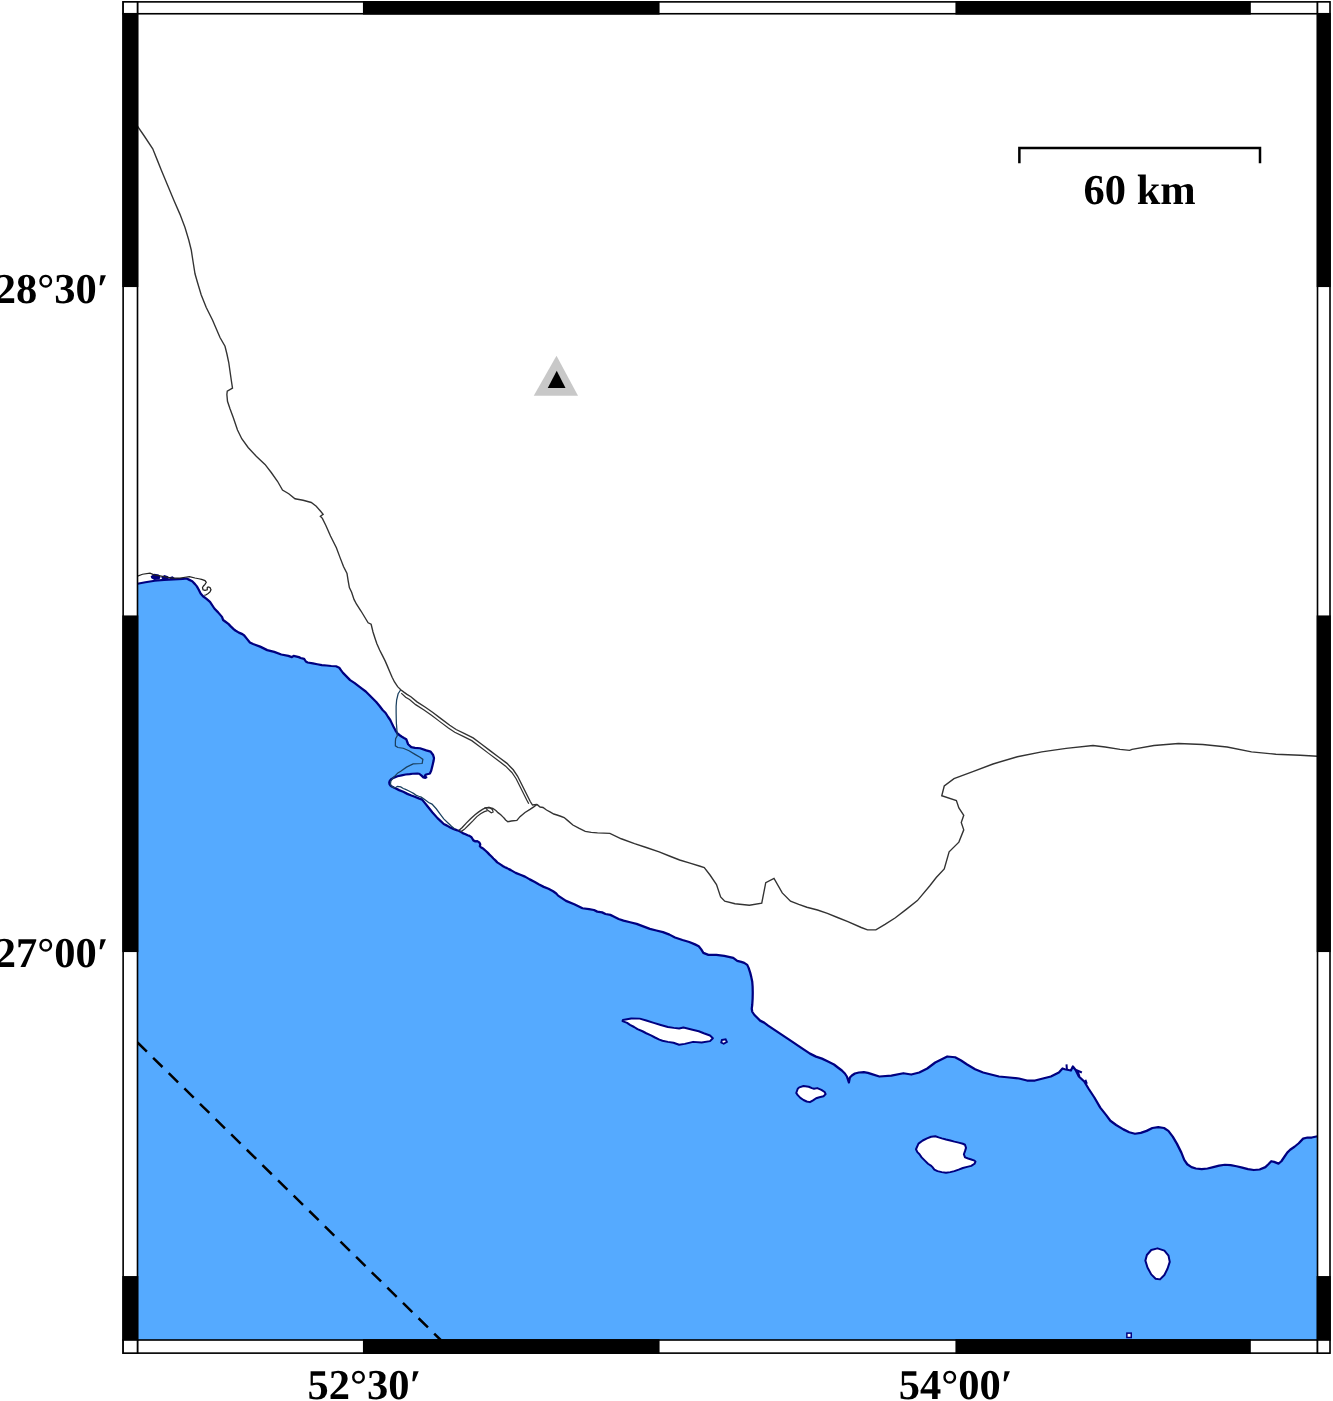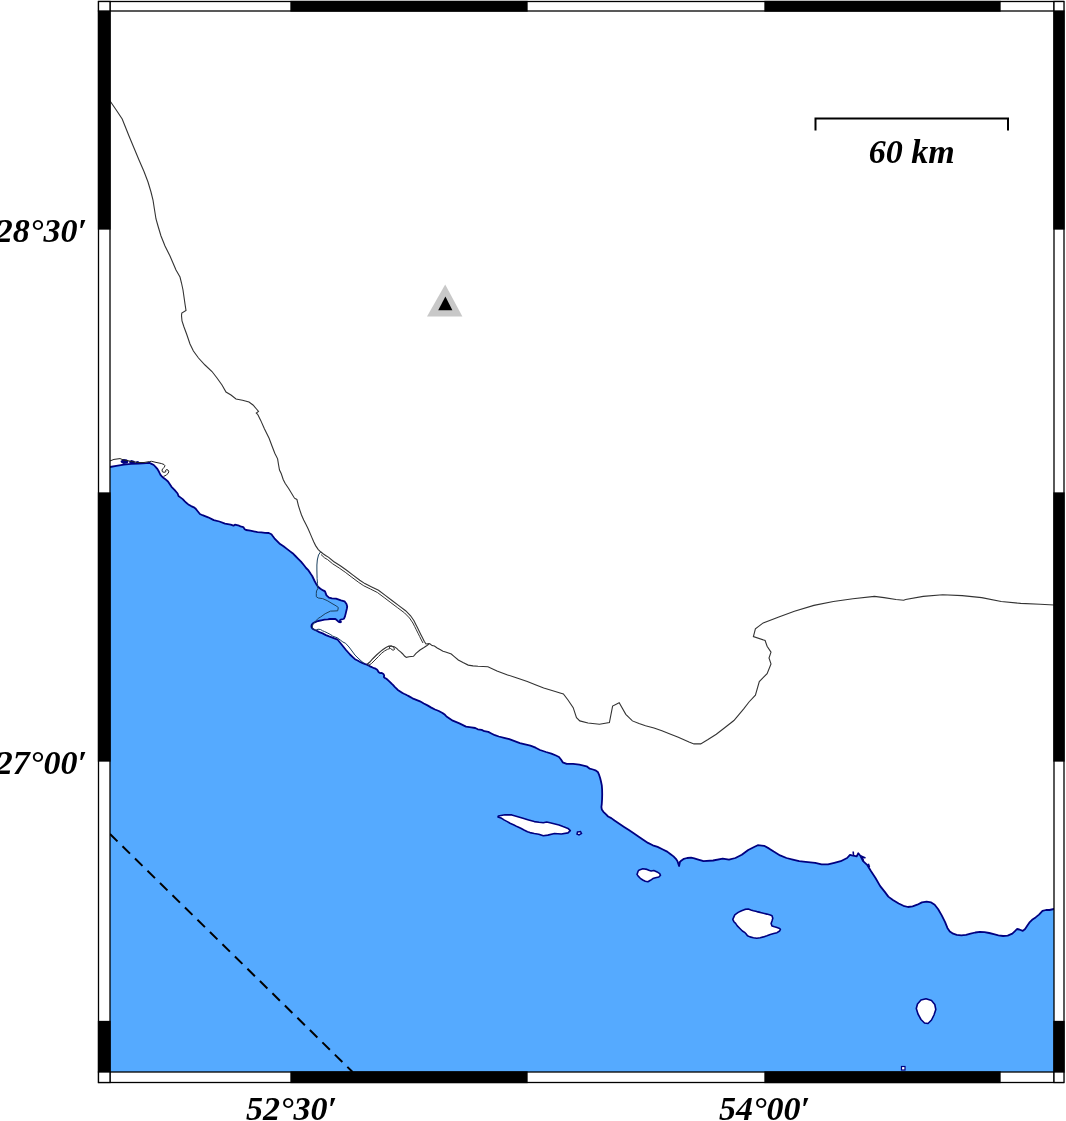--- a/index.html
+++ b/index.html
@@ -1,16 +1,16 @@
 <!DOCTYPE html>
 <html><head>
 <meta charset="utf-8">
 <style>
   html,body{margin:0;padding:0;background:#ffffff;}
-  .wrap{width:1044px;height:1121px;position:relative;font-family:"Liberation Serif",serif;font-style:italic;}
+  .wrap{width:1044px;height:1121px;position:relative;font-family:"Liberation Serif",serif;}
   svg{position:absolute;top:0;left:0;}
   text{-webkit-font-smoothing:antialiased;}
 </style>
 </head>
 <body>
 <div class="wrap">
 <svg width="1066" height="1121" viewBox="0 0 1066 1121">
 
 <rect x="0" y="0" width="1066" height="1121" fill="#ffffff"></rect>
 

